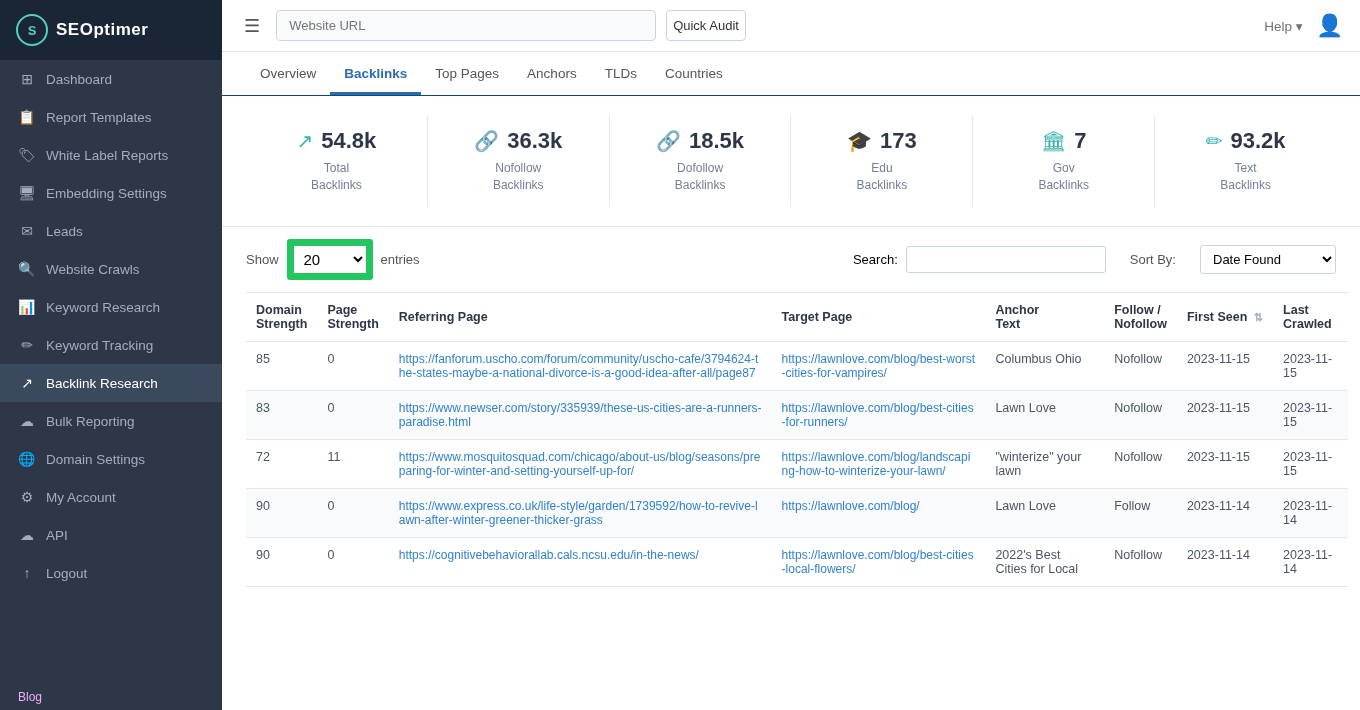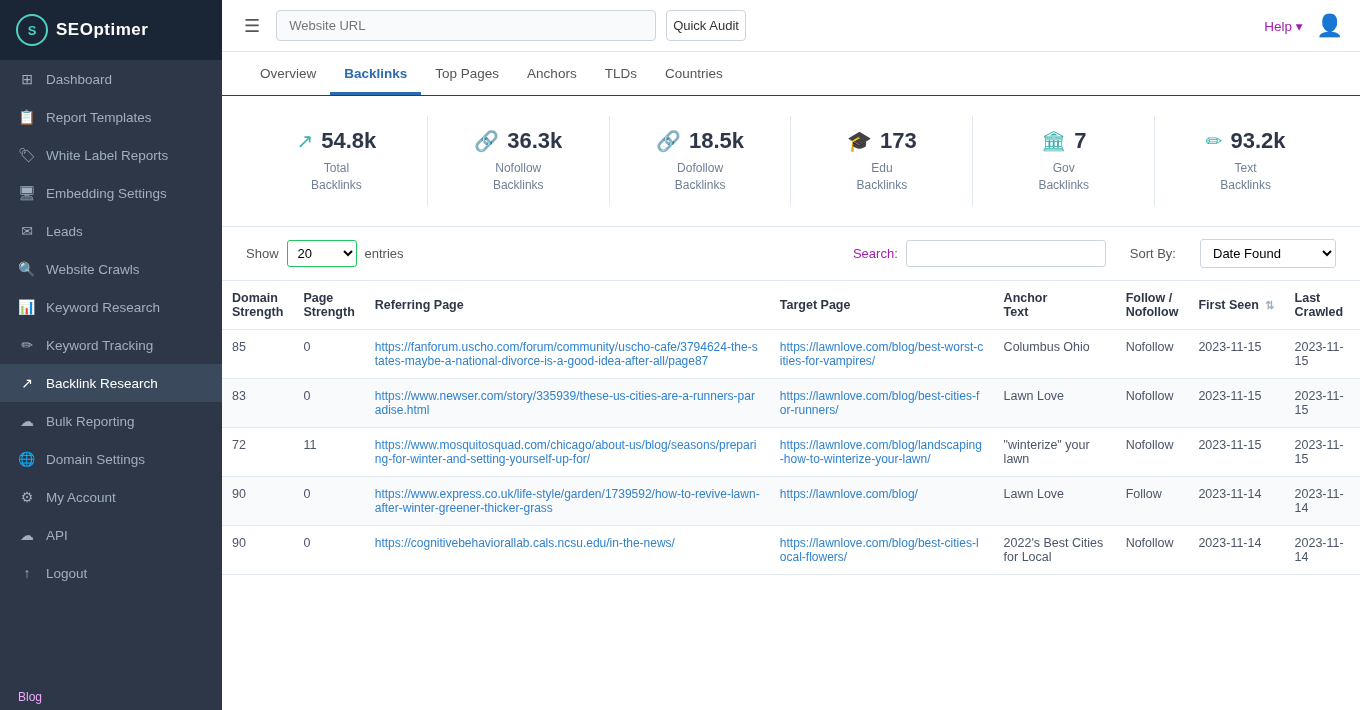--- a/index.html
+++ b/index.html
@@ -68,21 +68,21 @@
       padding: 7px 12px; font-size: 13px; color: #555;
       background: #f9fafb;
     }
     .quick-audit-btn {
       padding: 7px 6px;
       background: #fff; border: 1px solid #cbd5e0;
       border-radius: 4px; font-size: 13px; cursor: pointer;
       color: #333;
     }
     .topbar-right { margin-left: auto; display: flex; align-items: center; gap: 14px; }
-    .help-btn { color: #a21caf; font-size: 13.5px; cursor: pointer; font-weight: 500; }
+    .help-btn { color: #737373; font-size: 13.5px; cursor: pointer; font-weight: 500; }
     .user-icon { font-size: 22px; color: #4a5568; cursor: pointer; }
 
     
     #content { flex: 1; overflow-y: auto; padding: 0; }
 
     
     #tabs {
       display: flex; gap: 0;
       border-bottom: 1px solid #0c4a6e;
       padding: 0 24px;
@@ -116,26 +116,26 @@
     .stat-icon { font-size: 20px; }
     .stat-val { font-size: 22px; font-weight: 700; color: #2d3748; }
     .stat-label { font-size: 12px; color: #718096; text-align: center; line-height: 1.4; }
 
     
     #table-controls {
       display: flex; align-items: center; padding: 12px 24px; gap: 8px;
     }
     .show-label { color: #555; }
     .entries-select {
-      border: 1px solid #22c55e; border-radius: 3px; padding: 4px 20px 4px 6px;
-      font-size: 13px; background: #fff; cursor: pointer;
+      border: 7px solid #22c55e; border-radius: 3px; padding: 4px 20px 4px 6px;
+      font-size: 15px; background: #fff; cursor: pointer;
     }
     .entries-label { color: #555; }
     .search-group { margin-left: auto; display: flex; align-items: center; gap: 8px; }
-    .search-label { color: #a21caf; }
+    .search-label { color: #000000; }
     .search-input {
       border: 1px solid #cbd5e0; border-radius: 3px; padding: 5px 10px;
       font-size: 13px; width: 200px;
     }
     .sortby-group { display: flex; align-items: center; gap: 24px; margin-left: 16px; }
     .sortby-label { color: #555; }
     .sortby-select {
       border: 1px solid #cbd5e0; border-radius: 3px; padding: 5px 8px;
       font-size: 13px; background: #fff; cursor: pointer; min-width: 130px;
     }
@@ -311,21 +311,21 @@
         <input class="search-input" type="text" style="">
       </div>
       <div class="sortby-group">
         <span class="sortby-label">Sort By:</span>
         <select class="sortby-select">
           
         <option>Date Found</option><option>Domain Strength</option><option>Page Strength</option><option>First Seen</option><option>Last Crawled</option></select>
       </div>
     </div>
 
-    <div style="padding: 0 0; overflow-x: auto;">
+    <div style="padding: 0 12px; overflow-x: auto; margin-left: 12px;">
       <table id="data-table">
         <thead id="table-head">
             <tr>
               <th>Domain<br>Strength</th>
               <th>Page<br>Strength</th>
               <th>Referring Page</th>
               <th>Target Page</th>
               <th>Anchor<br>Text</th>
               <th>Follow /<br>Nofollow</th>
               <th>First Seen <span class="sort-icon">⇅</span></th>

